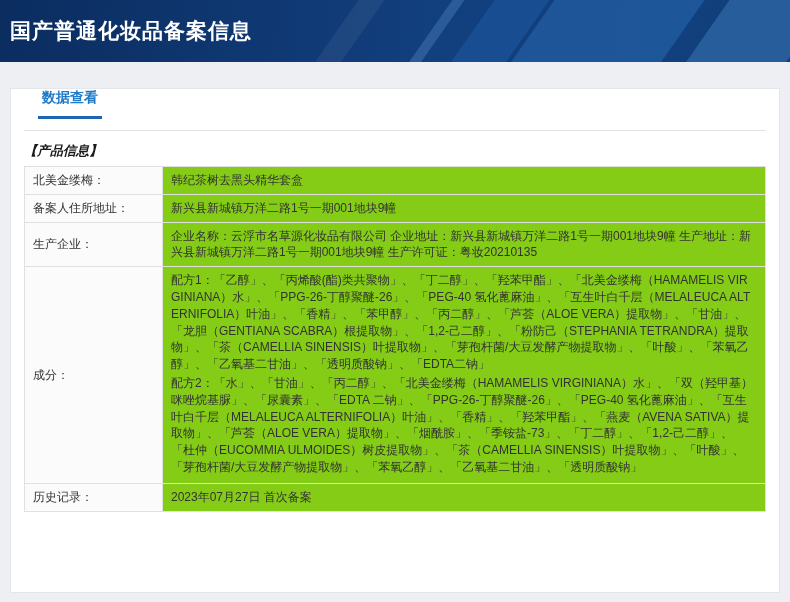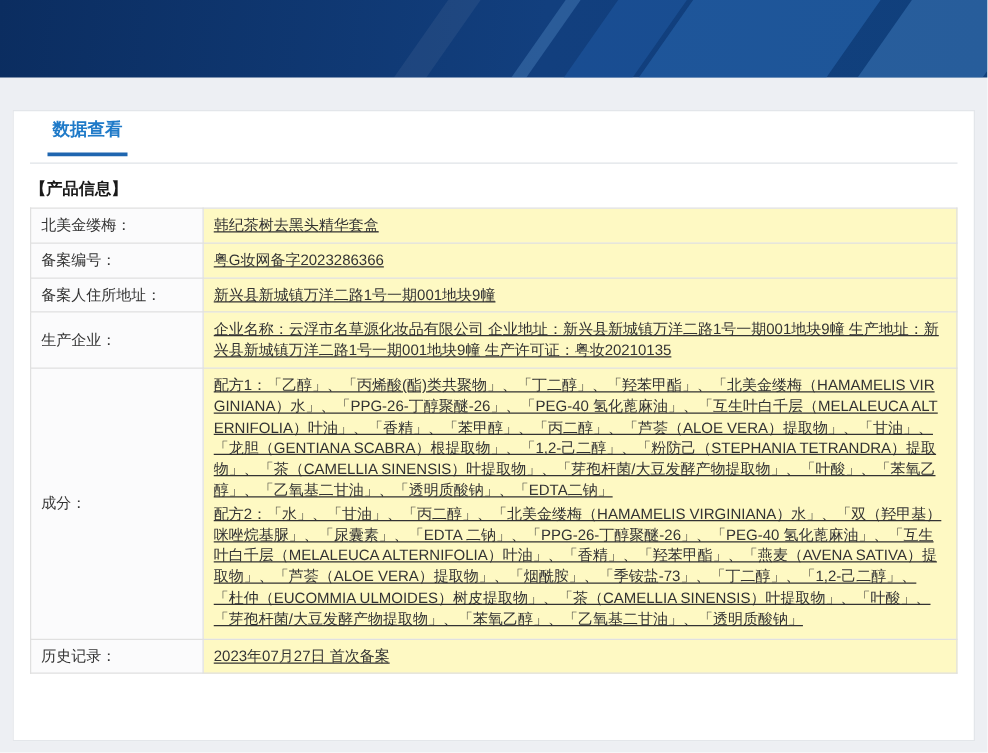--- a/index.html
+++ b/index.html
@@ -26,77 +26,75 @@
     color:#fff; font-size:21px; font-weight:bold; letter-spacing:1px;
   }
   
   .card {
     margin:26px 10px 0 10px;
     background:#fff; border:1px solid #e3e6ea;
     min-height:505px; padding:0 13px 10px 13px;
   }
   .tabbar {
     height:42px; border-bottom:1px solid #e0e3e7;
-    display:flex; align-items:center;
+    display:flex; align-items:flex-start;
   }
   .tab {
     position:relative; margin-left:14px; padding:0 4px 11px 4px;
     color:#1f7ac8; font-size:14px; font-weight:bold; cursor:pointer;
   }
   .tab.active::after {
     content:""; position:absolute; left:0; right:0; bottom:-1px;
     height:3px; background:#1f66b0;
   }
   .section-title {
     font-size:13px; font-weight:bold; color:#1a1a1a;
     margin:11px 0 6px 0;
+    font-style:italic;
   }
   
   .info-table {
     width:100%; border-collapse:collapse;
     font-size:12px; color:#333; table-layout:fixed;
   }
   .info-table td {
     border:1px solid #e0e0e0; padding:5px 8px;
     line-height:1.4; vertical-align:middle; word-break:break-all;
   }
   .info-table td.lbl { width:138px; background:#fbfbfc; }
-  .info-table td.val { background:#fef9c3;text-decoration:underline; }
+  .info-table td.val { background:#84cc16; }
   .val .para { margin:0 0 2px 0; }
 </style>
 </head>
 <body>
 
 <header class="banner">
   <div class="deco d4"></div>
   <div class="deco d5"></div>
   <div class="deco d3"></div>
   <div class="deco d1"></div>
   <div class="deco d2"></div>
+  <h1 class="banner-title">国产普通化妆品备案信息</h1>
 </header>
 
 <div class="card">
 
   <div class="tabbar">
     <div class="tab active">
       <span>数据查看</span>
     </div>
   </div>
 
   <div class="section-title">【产品信息】</div>
 
   <table class="info-table">
     <tbody>
       <tr>
         <td class="lbl">北美金缕梅：</td>
         <td class="val">韩纪茶树去黑头精华套盒</td>
-      </tr>
-      <tr>
-        <td class="lbl">备案编号：</td>
-        <td class="val">粤G妆网备字2023286366</td>
       </tr>
       <tr>
         <td class="lbl">备案人住所地址：</td>
         <td class="val">新兴县新城镇万洋二路1号一期001地块9幢</td>
       </tr>
       <tr>
         <td class="lbl">生产企业：</td>
         <td class="val">企业名称：云浮市名草源化妆品有限公司 企业地址：新兴县新城镇万洋二路1号一期001地块9幢 生产地址：新兴县新城镇万洋二路1号一期001地块9幢 生产许可证：粤妆20210135</td>
       </tr>
       <tr>

